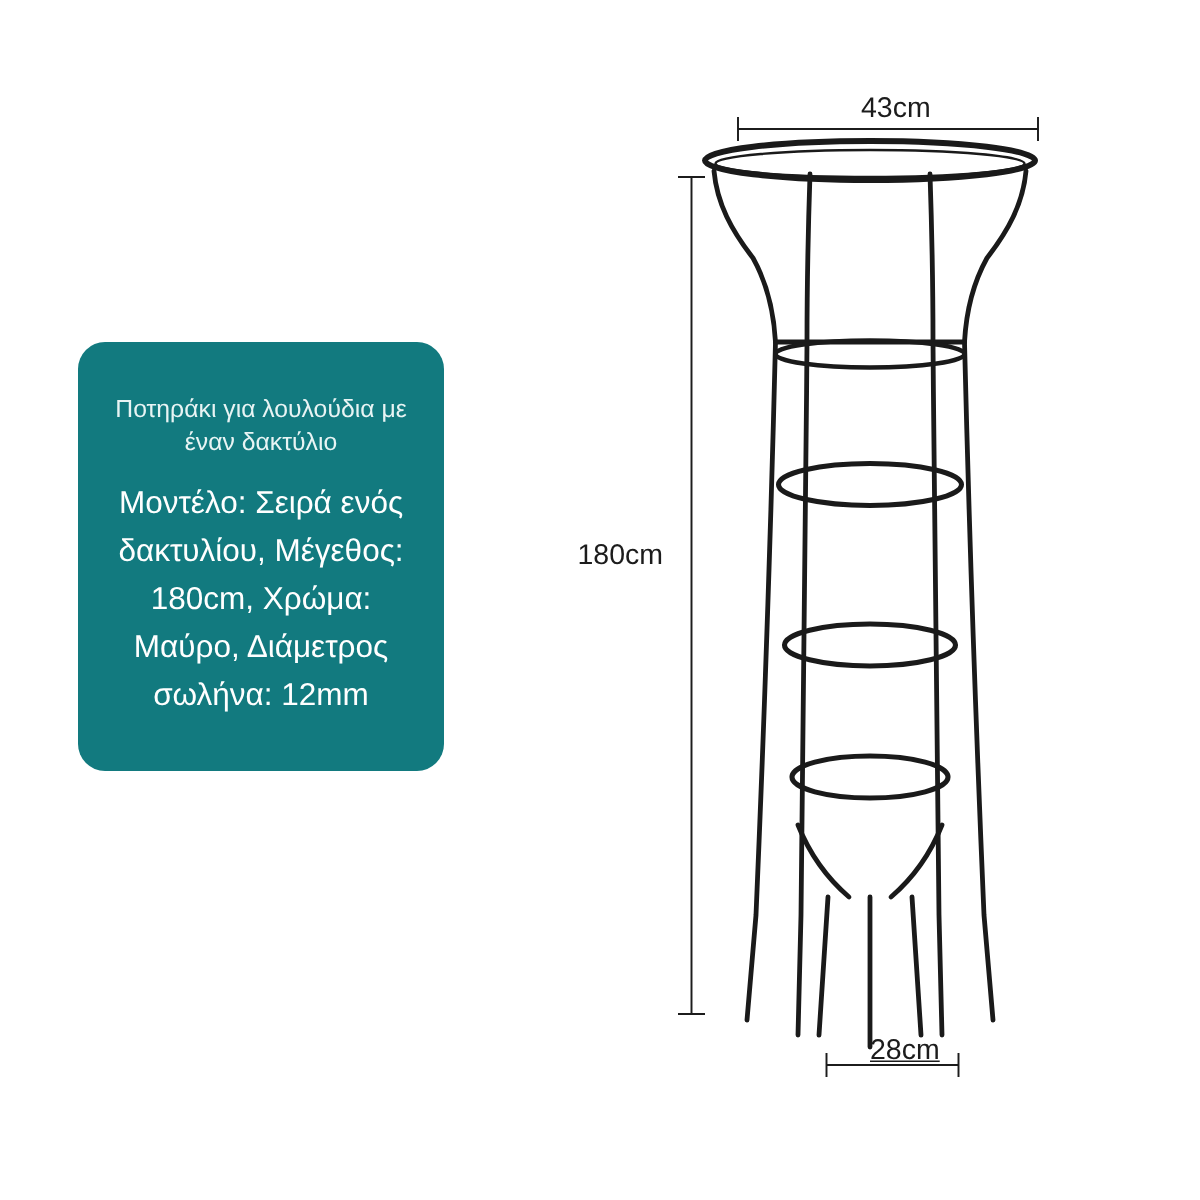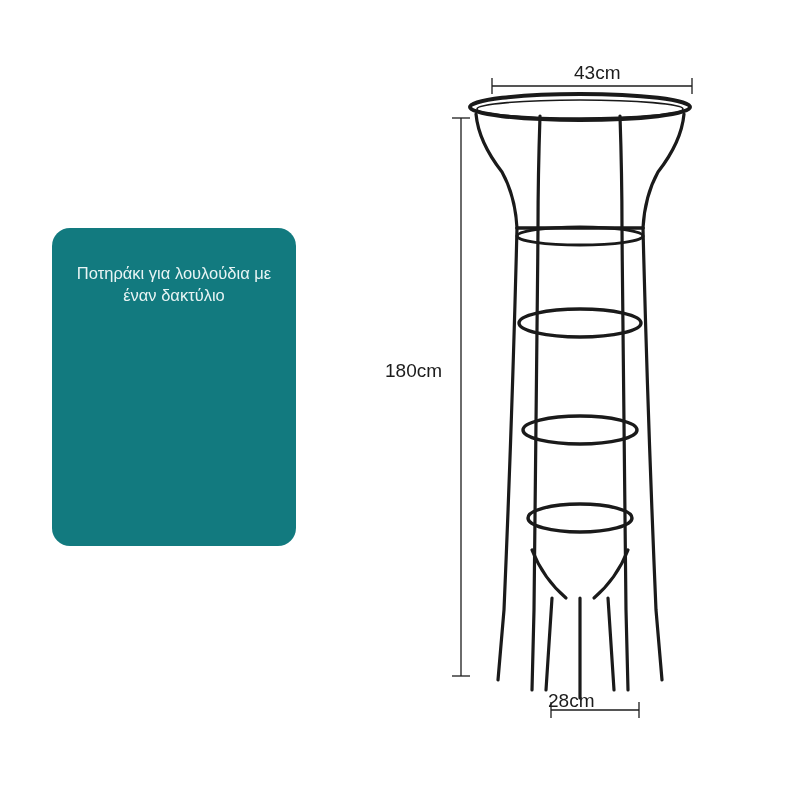--- a/index.html
+++ b/index.html
@@ -20,21 +20,21 @@
     width: 800px;
     height: 800px;
   }
 
   
   .info-card {
     position: absolute;
     left: 52px;
     top: 228px;
     width: 244px;
-    height: 318px;
+    height: 286px;
     background: #127a7f;
     border-radius: 18px;
     box-sizing: border-box;
     padding: 34px 16px 32px 16px;
     text-align: center;
     color: #ffffff;
   }
   .info-title {
     font-size: 16.5px;
     line-height: 22px;
@@ -61,29 +61,30 @@
 
   
   .dim-label {
     position: absolute;
     font-size: 19px;
     color: #1c1c1c;
     white-space: nowrap;
   }
   #dim-top-label   { left: 574px; top: 62px; }
   #dim-left-label  { left: 385px; top: 360px; text-align: right; }
-  #dim-bottom-label{ left: 548px; top: 690px; }
+  #dim-bottom-label{ left: 580px; top: 690px; text-decoration: underline; }
 </style>
 </head>
 <body>
 
 <div id="stage">
 
   <div class="info-card">
     <p class="info-title">Ποτηράκι για λουλούδια με έναν δακτύλιο</p>
+    <p class="info-spec">Μοντέλο: Σειρά ενός δακτυλίου, Μέγεθος: 180cm, Χρώμα: Μαύρο, Διάμετρος σωλήνα: 12mm</p>
   </div>
 
   <svg id="product-svg" viewBox="0 0 400 700">
     <g fill="none" stroke="#1a1a1a" stroke-width="3.2" stroke-linecap="round">
 
       <ellipse cx="200" cy="57" rx="110" ry="13" stroke-width="4"></ellipse>
       <ellipse cx="200" cy="59" rx="103" ry="9" stroke-width="1.6"></ellipse>
 
       <path d="M96 64 C 98 86, 108 104, 122 122 C 132 140, 136 160, 137 178"></path>
       <path d="M160 66 C 159 96, 158 130, 158 178"></path>

